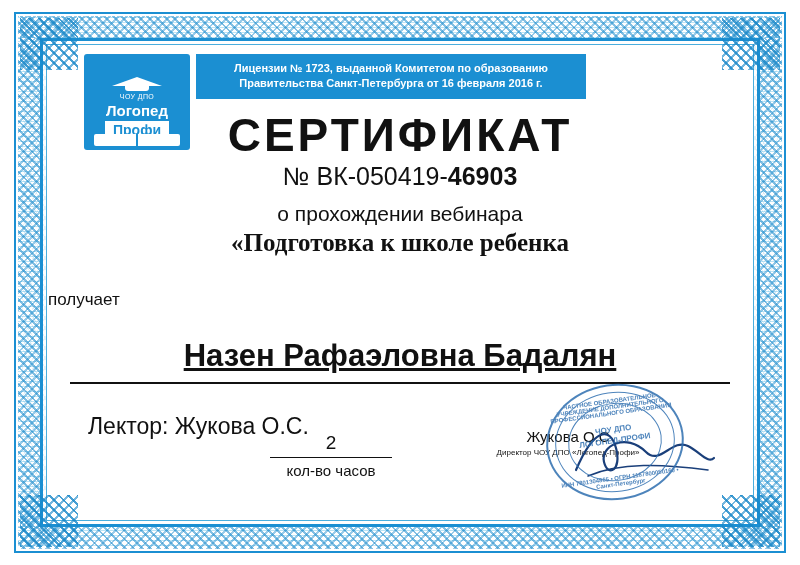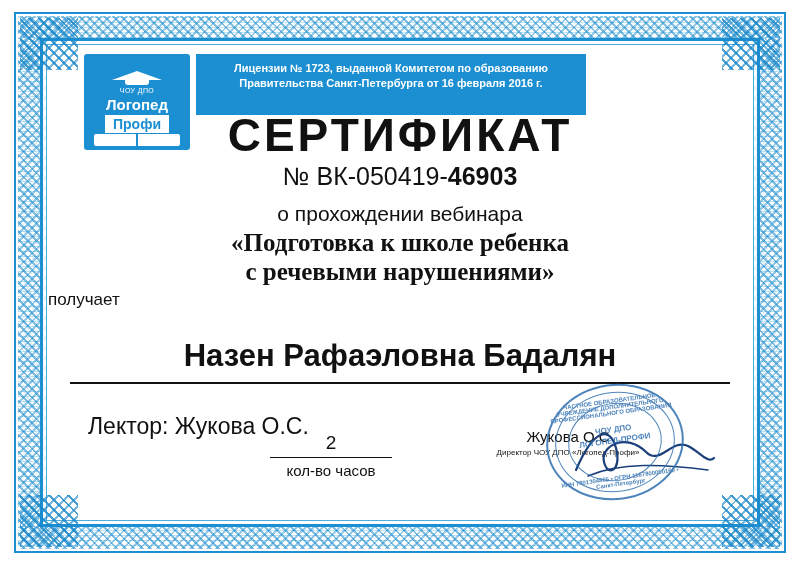--- a/index.html
+++ b/index.html
@@ -105,41 +105,41 @@
 
   
   .license-bar {
     position: absolute;
     left: 148px;
     top: 8px;
     width: 390px;
     background: #1b8fd2;
     color: #ffffff;
     text-align: center;
-    padding: 7px 10px 24px 10px;
+    padding: 7px 10px 8px 10px;
     box-sizing: border-box;
     font-size: 11px;
     line-height: 15px;
     font-weight: bold;
   }
   .license-bar div { white-space: nowrap; }
 
   
   .logo {
     position: absolute;
     left: 36px;
     top: 8px;
     width: 106px;
     height: 96px;
     background: #1b8fd2;
     border-radius: 3px;
     color: #ffffff;
     text-align: center;
     box-sizing: border-box;
-    padding-top: 15px;
+    padding-top: 21px;
   }
   .logo .cap {
     width: 50px;
     height: 16px;
     margin: 0 auto 2px auto;
     position: relative;
   }
   .logo .cap .mortar {
     position: absolute;
     left: 0; top: 2px;
@@ -252,20 +252,21 @@
 
   .recipient {
     position: absolute;
     left: 0;
     right: 0;
     top: 292px;
     text-align: center;
     font-size: 31px;
     font-weight: bold;
     color: #111111;
+    text-decoration: underline;
   }
 
   .rule {
     position: absolute;
     left: 22px;
     right: 22px;
     top: 336px;
     border-top: 2px solid #111111;
   }
 
@@ -420,21 +421,20 @@
     <div class="title">СЕРТИФИКАТ</div>
 
     <div class="cert-number">
       <span>№ ВК-050419-</span><span class="num">46903</span>
     </div>
 
     <div class="subtitle">о прохождении вебинара</div>
 
     <div class="webinar-name">
       <div>«Подготовка к школе ребенка</div>
-      <div>с речевыми нарушениями»</div>
     </div>
 
     <div class="receives">получает</div>
 
     <div class="recipient">Назен Рафаэловна Бадалян</div>
 
     <div class="rule"></div>
 
     <div class="lecturer">Лектор: Жукова О.С.</div>
 

